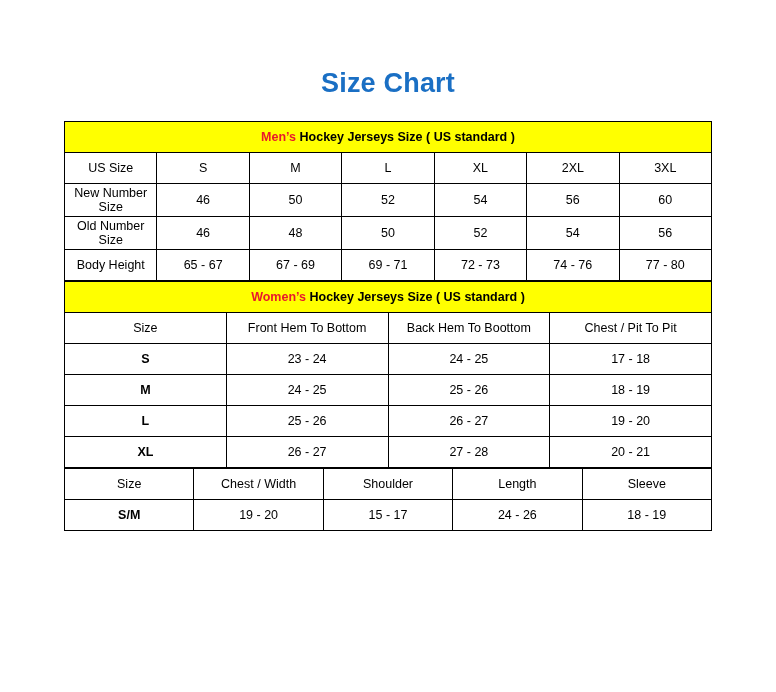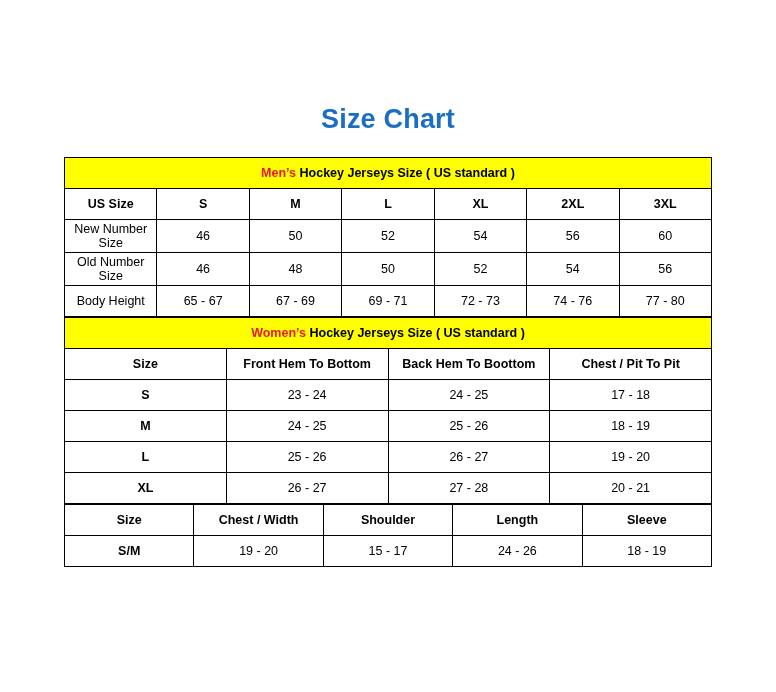--- a/index.html
+++ b/index.html
@@ -13,21 +13,21 @@
     font-family: "Liberation Sans", sans-serif;
     color: #000000;
     position: relative;
   }
   .page-title {
     text-align: center;
     color: #1a6fc4;
     font-size: 27px;
     font-weight: bold;
     margin: 0;
-    padding-top: 104px;
+    padding-top: 68px;
     letter-spacing: 0.2px;
   }
   .chart-wrap {
     width: 648px;
     margin: 22px auto 0 auto;
   }
   table.size-table {
     border-collapse: collapse;
     width: 100%;
     table-layout: fixed;
@@ -46,21 +46,21 @@
     font-size: 14px;
     height: 30px;
   }
   .banner .accent {
     color: #e8192c;
   }
   td.rowhead {
     font-weight: normal;
   }
   td.colhead {
-    font-weight: bold;
+    font-weight: normal;
   }
   td.sizecell {
     font-weight: bold;
   }
 </style>
 </head>
 <body>
 
 <div>
 

